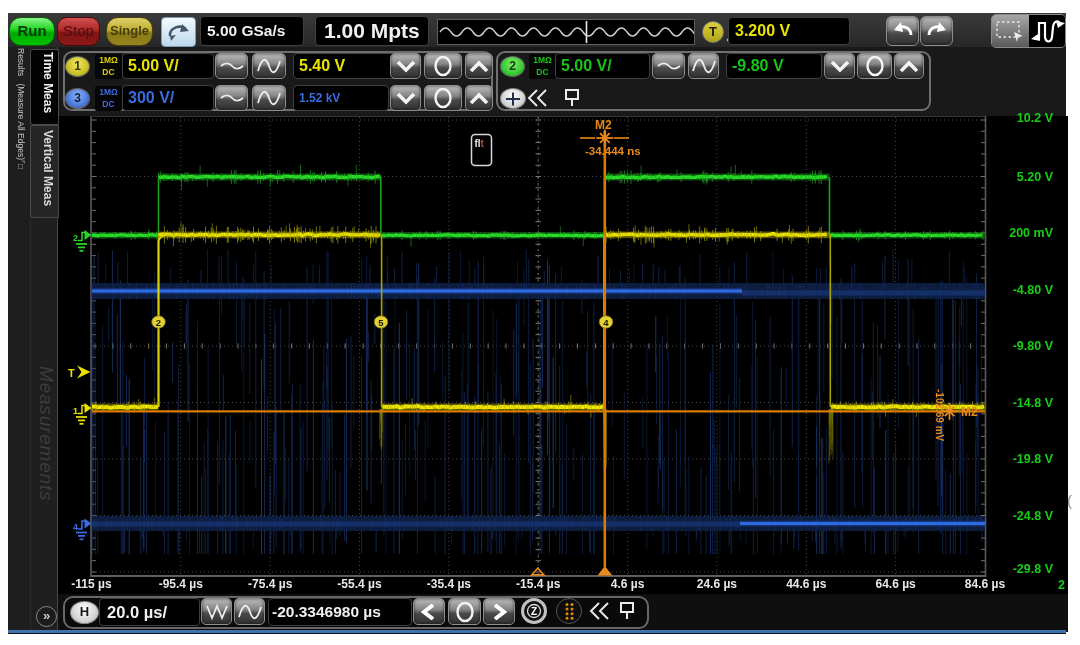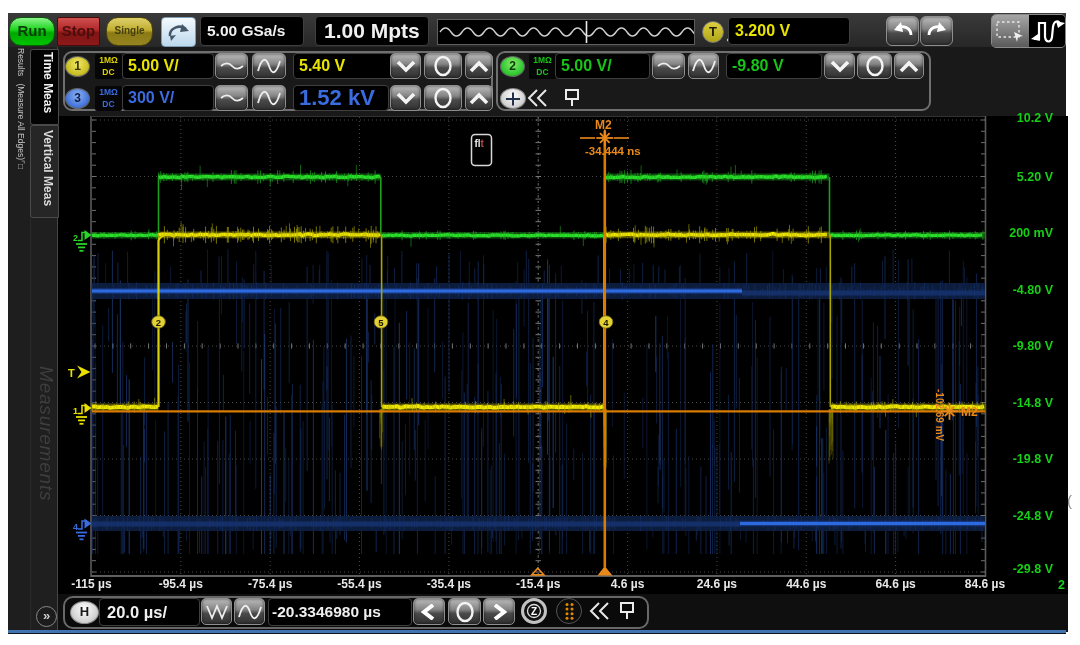--- a/index.html
+++ b/index.html
@@ -15,22 +15,22 @@
 <div class="a" style="left:58px;top:116px;width:1010px;height:480px;background:#000"></div>
 <div class="a" style="left:30px;top:47px;width:28px;height:583px;background:#1f1f1f;border-left:1.5px solid #4f4f4f;border-right:1.5px solid #464646;box-sizing:border-box"></div>
 <div class="a" style="left:58px;top:594px;width:1010px;height:38px;background:#0f0f0f"></div>
 <div class="a" style="left:8px;top:47px;width:22px;height:583px;background:#1e1e1e;border-right:1px solid #2a2a2a"></div>
 <div class="a" style="left:5px;top:55px;width:200px;height:14px;color:#c4c4c4;font-size:8.5px;transform:rotate(90deg);transform-origin:14px 7px;white-space:nowrap">Results&nbsp;&nbsp;&nbsp;(Measure All Edges)⌜□</div>
 <div class="a" style="left:30px;top:49px;width:29px;height:76px;background:#030303;border:1px solid #4a4a4a;border-radius:3px 0 0 3px;box-sizing:border-box"></div>
 <div class="a" style="left:33px;top:52px;color:#f2f2f2;font-size:12px;font-weight:bold;white-space:nowrap;transform:rotate(90deg);transform-origin:11px 11px">Time Meas</div>
 <div class="a" style="left:30px;top:125px;width:29px;height:93px;background:#262626;border:1px solid #4a4a4a;border-radius:3px 0 0 3px;box-sizing:border-box"></div>
 <div class="a" style="left:33px;top:130px;color:#dcdcdc;font-size:12px;font-weight:bold;white-space:nowrap;transform:rotate(90deg);transform-origin:11px 11px">Vertical Meas</div>
 <div class="a" style="left:9px;top:17px;width:44px;height:27px;border-radius:12px;background:linear-gradient(#8cf48c,#18d418 45%,#00a800 55%,#00c400);border:1px solid #0a5a0a;color:#063c06;font-weight:bold;font-size:15px;text-align:center;line-height:26px">Run</div>
-<div class="a" style="left:57px;top:17px;width:41px;height:27px;border-radius:2px;background:linear-gradient(#d05050,#b02828 45%,#801414 55%,#8c1a1a);border:1px solid #4a0a0a;color:#4e0d0d;font-weight:bold;font-size:15px;text-align:center;line-height:26px">Stop</div>
-<div class="a" style="left:106px;top:17px;width:45px;height:27px;border-radius:12px;background:linear-gradient(#ddd06a,#c0ae30 45%,#8a7a16 55%,#968420);border:1px solid #4a420a;color:#463e0c;font-weight:bold;font-size:10px;text-align:center;line-height:26px">Single</div>
+<div class="a" style="left:57px;top:17px;width:41px;height:27px;border-radius:10px;background:linear-gradient(#d05050,#b02828 45%,#801414 55%,#8c1a1a);border:1px solid #4a0a0a;color:#4e0d0d;font-weight:normal;font-size:15px;text-align:center;line-height:26px">Stop</div>
+<div class="a" style="left:106px;top:17px;width:45px;height:27px;border-radius:12px;background:linear-gradient(#ddd06a,#c0ae30 45%,#8a7a16 55%,#968420);border:1px solid #4a420a;color:#463e0c;font-weight:bold;font-size:13px;text-align:center;line-height:26px">Single</div>
 <div class="a" style="left:161px;top:17px;width:33px;height:28px;border-radius:4px;background:linear-gradient(#f4fafe,#bcd8ec);border:1px solid #7e9cb4;display:flex;align-items:center;justify-content:center">
     <svg width="26" height="22" viewBox="0 0 26 22">
       <path d="M4,15 C3,7 14,3 20,8" fill="none" stroke="#44566a" stroke-width="2.6"></path>
       <path d="M16,3 L23,10 L14,11 Z" fill="#44566a"></path>
       <path d="M4,15 L10,14 L5,20 Z" fill="#44566a"></path>
     </svg>
   </div>
 <div class="fld" style="left:200px;top:16px;width:104px;height:30px;color:#f0f0f0;font-size:15.5px;padding-left:6px">5.00 GSa/s</div>
 <div class="fld" style="left:315px;top:16px;width:114px;height:30px;color:#f0f0f0;font-size:21px;padding-left:8px">1.00 Mpts</div>
 <div class="a" style="left:437px;top:19px;width:258px;height:26px;background:#000;border:1px solid #5e5e5e;box-sizing:border-box"><svg width="256" height="24" viewBox="0 0 256 24">
@@ -131,21 +131,21 @@
 <div class="gb" style="left:215px;top:85px;width:33px;height:26px;border-radius:5px">
     <svg width="26" height="18" viewBox="0 0 26 18">
       <path d="M2,9 C6,5.5 10,5.5 13,9 C16,12.5 20,12.5 24,9" fill="none" stroke="#eee" stroke-width="1.8"></path>
     </svg>
   </div>
 <div class="gb" style="left:252px;top:85px;width:34px;height:26px;border-radius:5px">
     <svg width="26" height="22" viewBox="0 0 26 22">
       <path d="M2,16 C6,2 10,2 13,11 C16,20 20,20 24,6" fill="none" stroke="#eee" stroke-width="1.8"></path>
     </svg>
   </div>
-<div class="fld" style="left:293px;top:85px;width:96px;height:26px;color:#3a6ce0;font-size:22px;padding-left:5px">1.52 kV</div>
+<div class="fld" style="left:293px;top:85px;width:96px;height:26px;color:#3a6ce0;font-size:12px;padding-left:5px">1.52 kV</div>
 <div class="gb" style="left:390px;top:85px;width:31px;height:26px;border-radius:5px">
     <svg width="20" height="13" viewBox="0 0 20 13">
       <path d="M2,2 L10,10 L18,2" fill="none" stroke="#f4f4f4" stroke-width="3.6"></path>
     </svg>
   </div>
 <div class="gb" style="left:424px;top:85px;width:38px;height:26px;border-radius:5px">
     <svg width="24" height="22" viewBox="0 0 24 22">
       <ellipse cx="12" cy="11" rx="7.5" ry="9" fill="none" stroke="#f4f4f4" stroke-width="2.4"></ellipse>
     </svg>
   </div>

